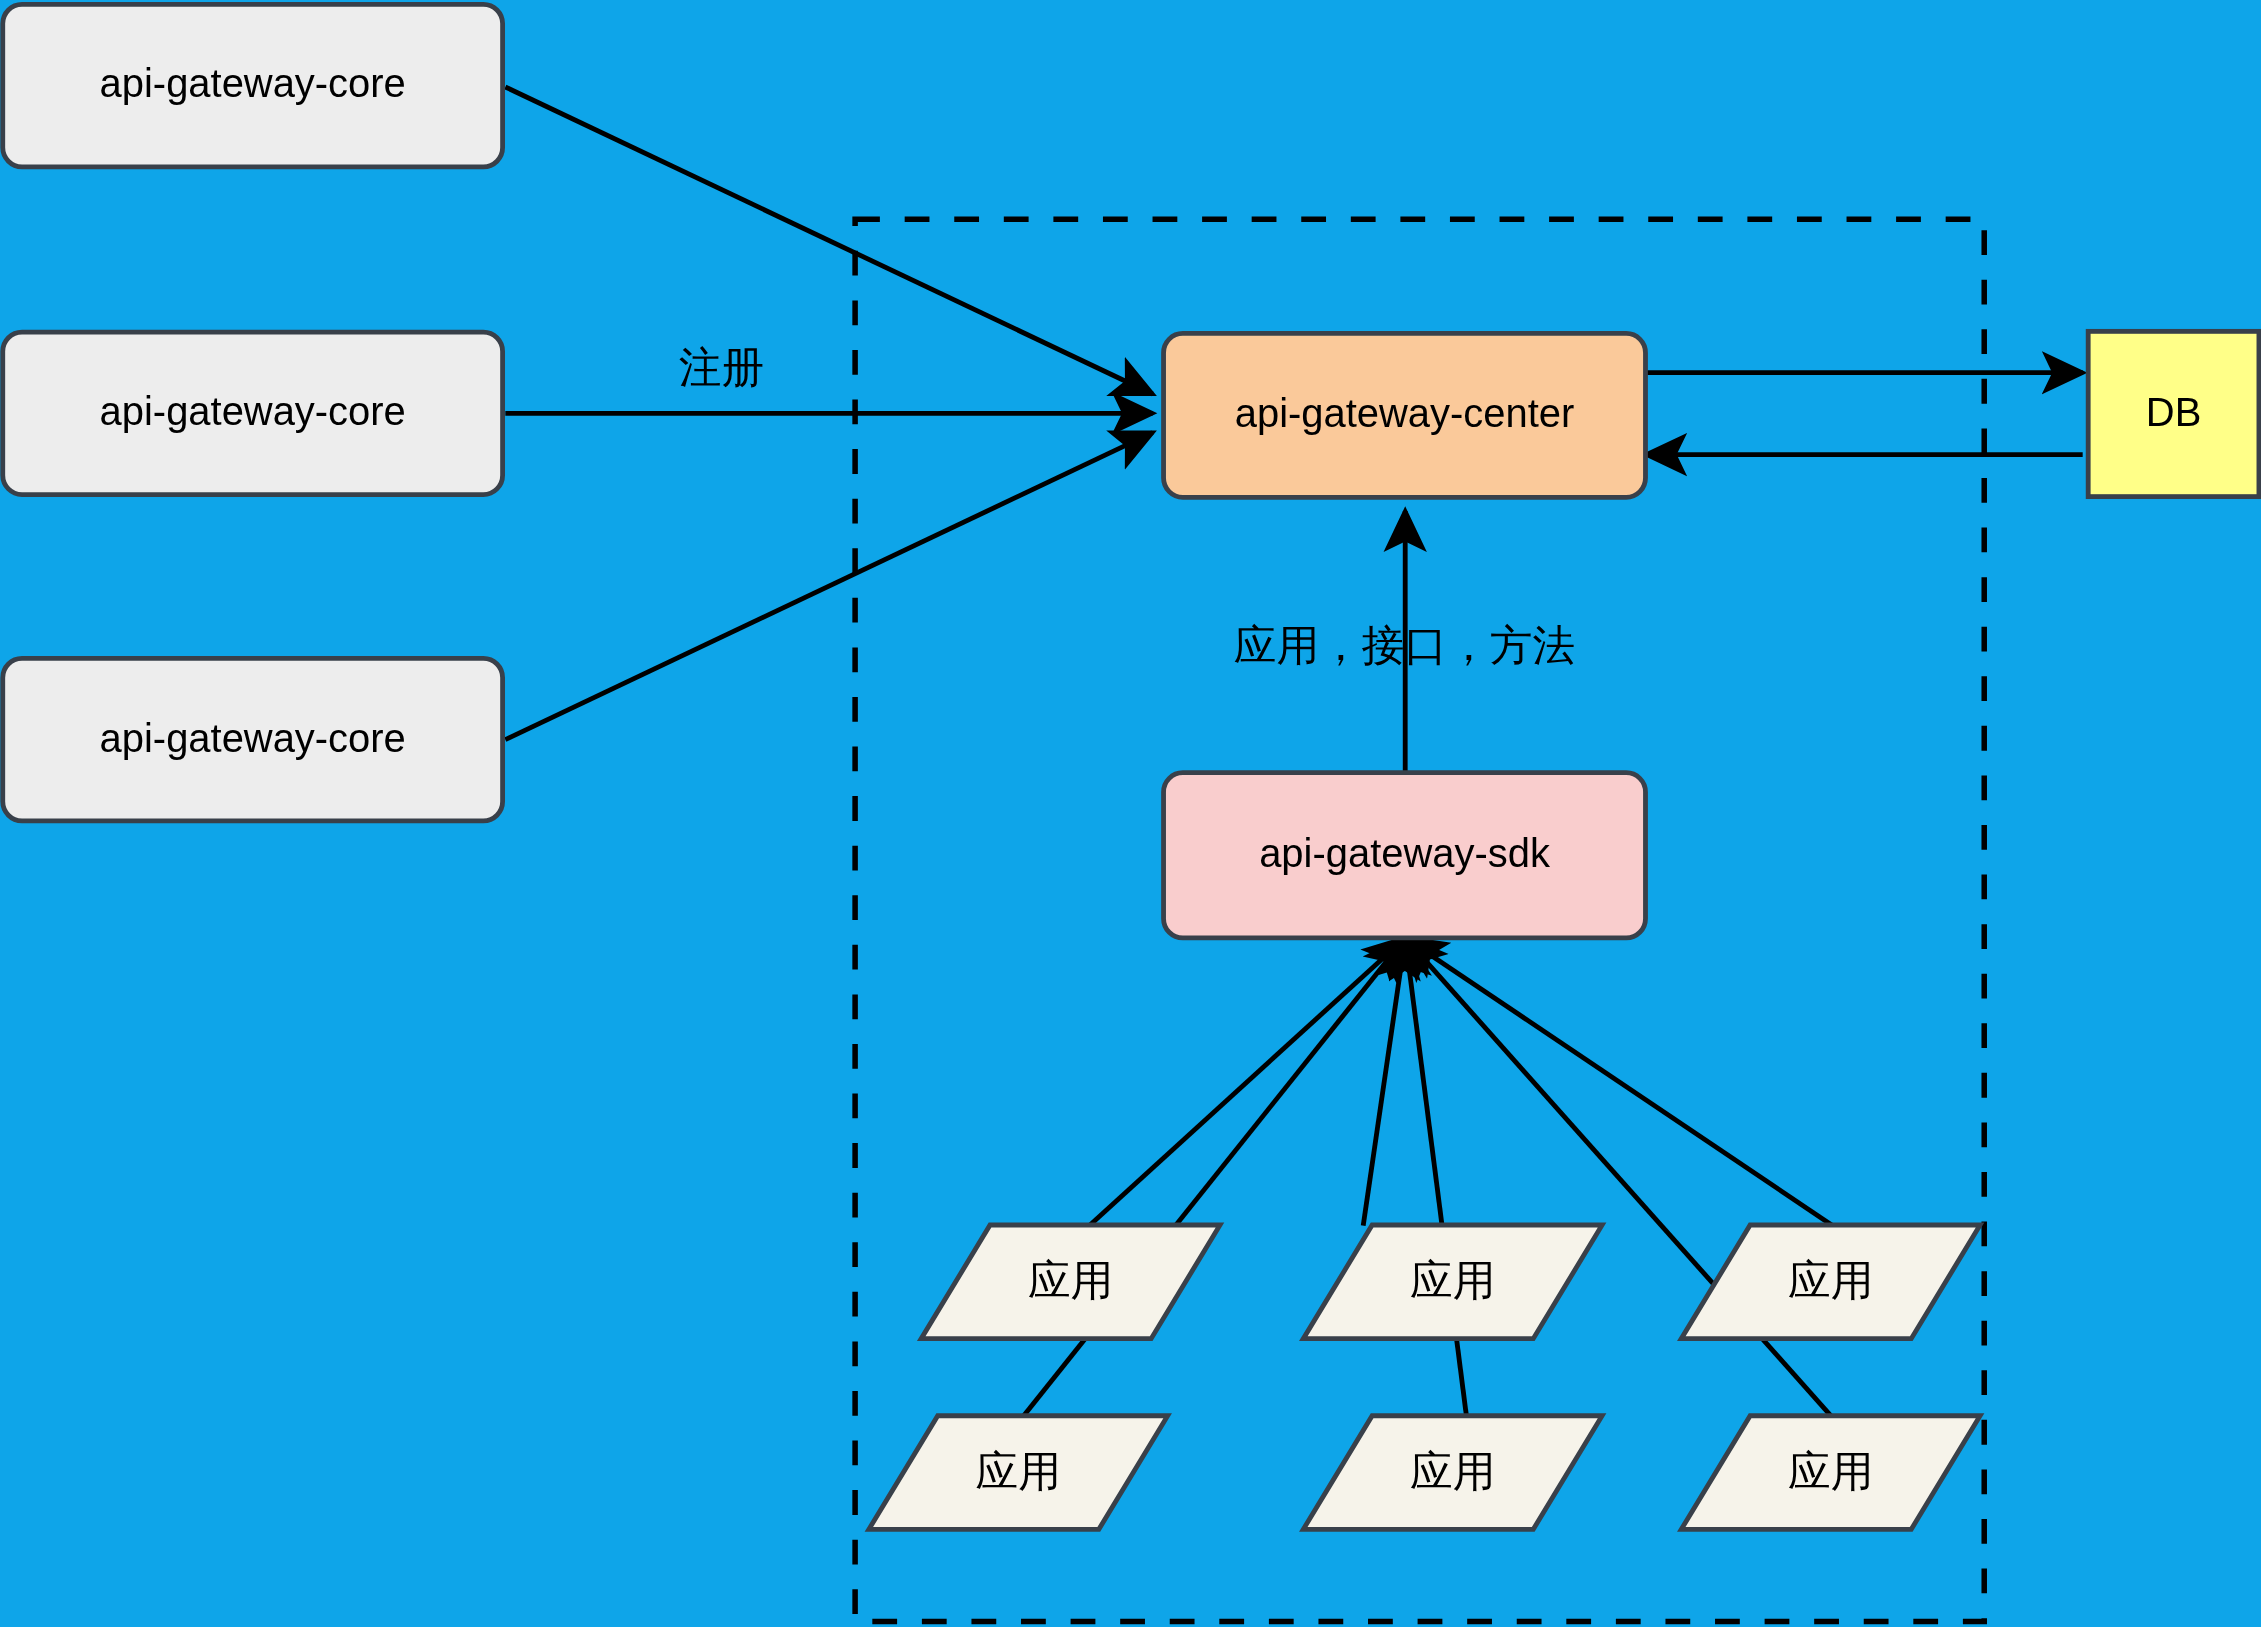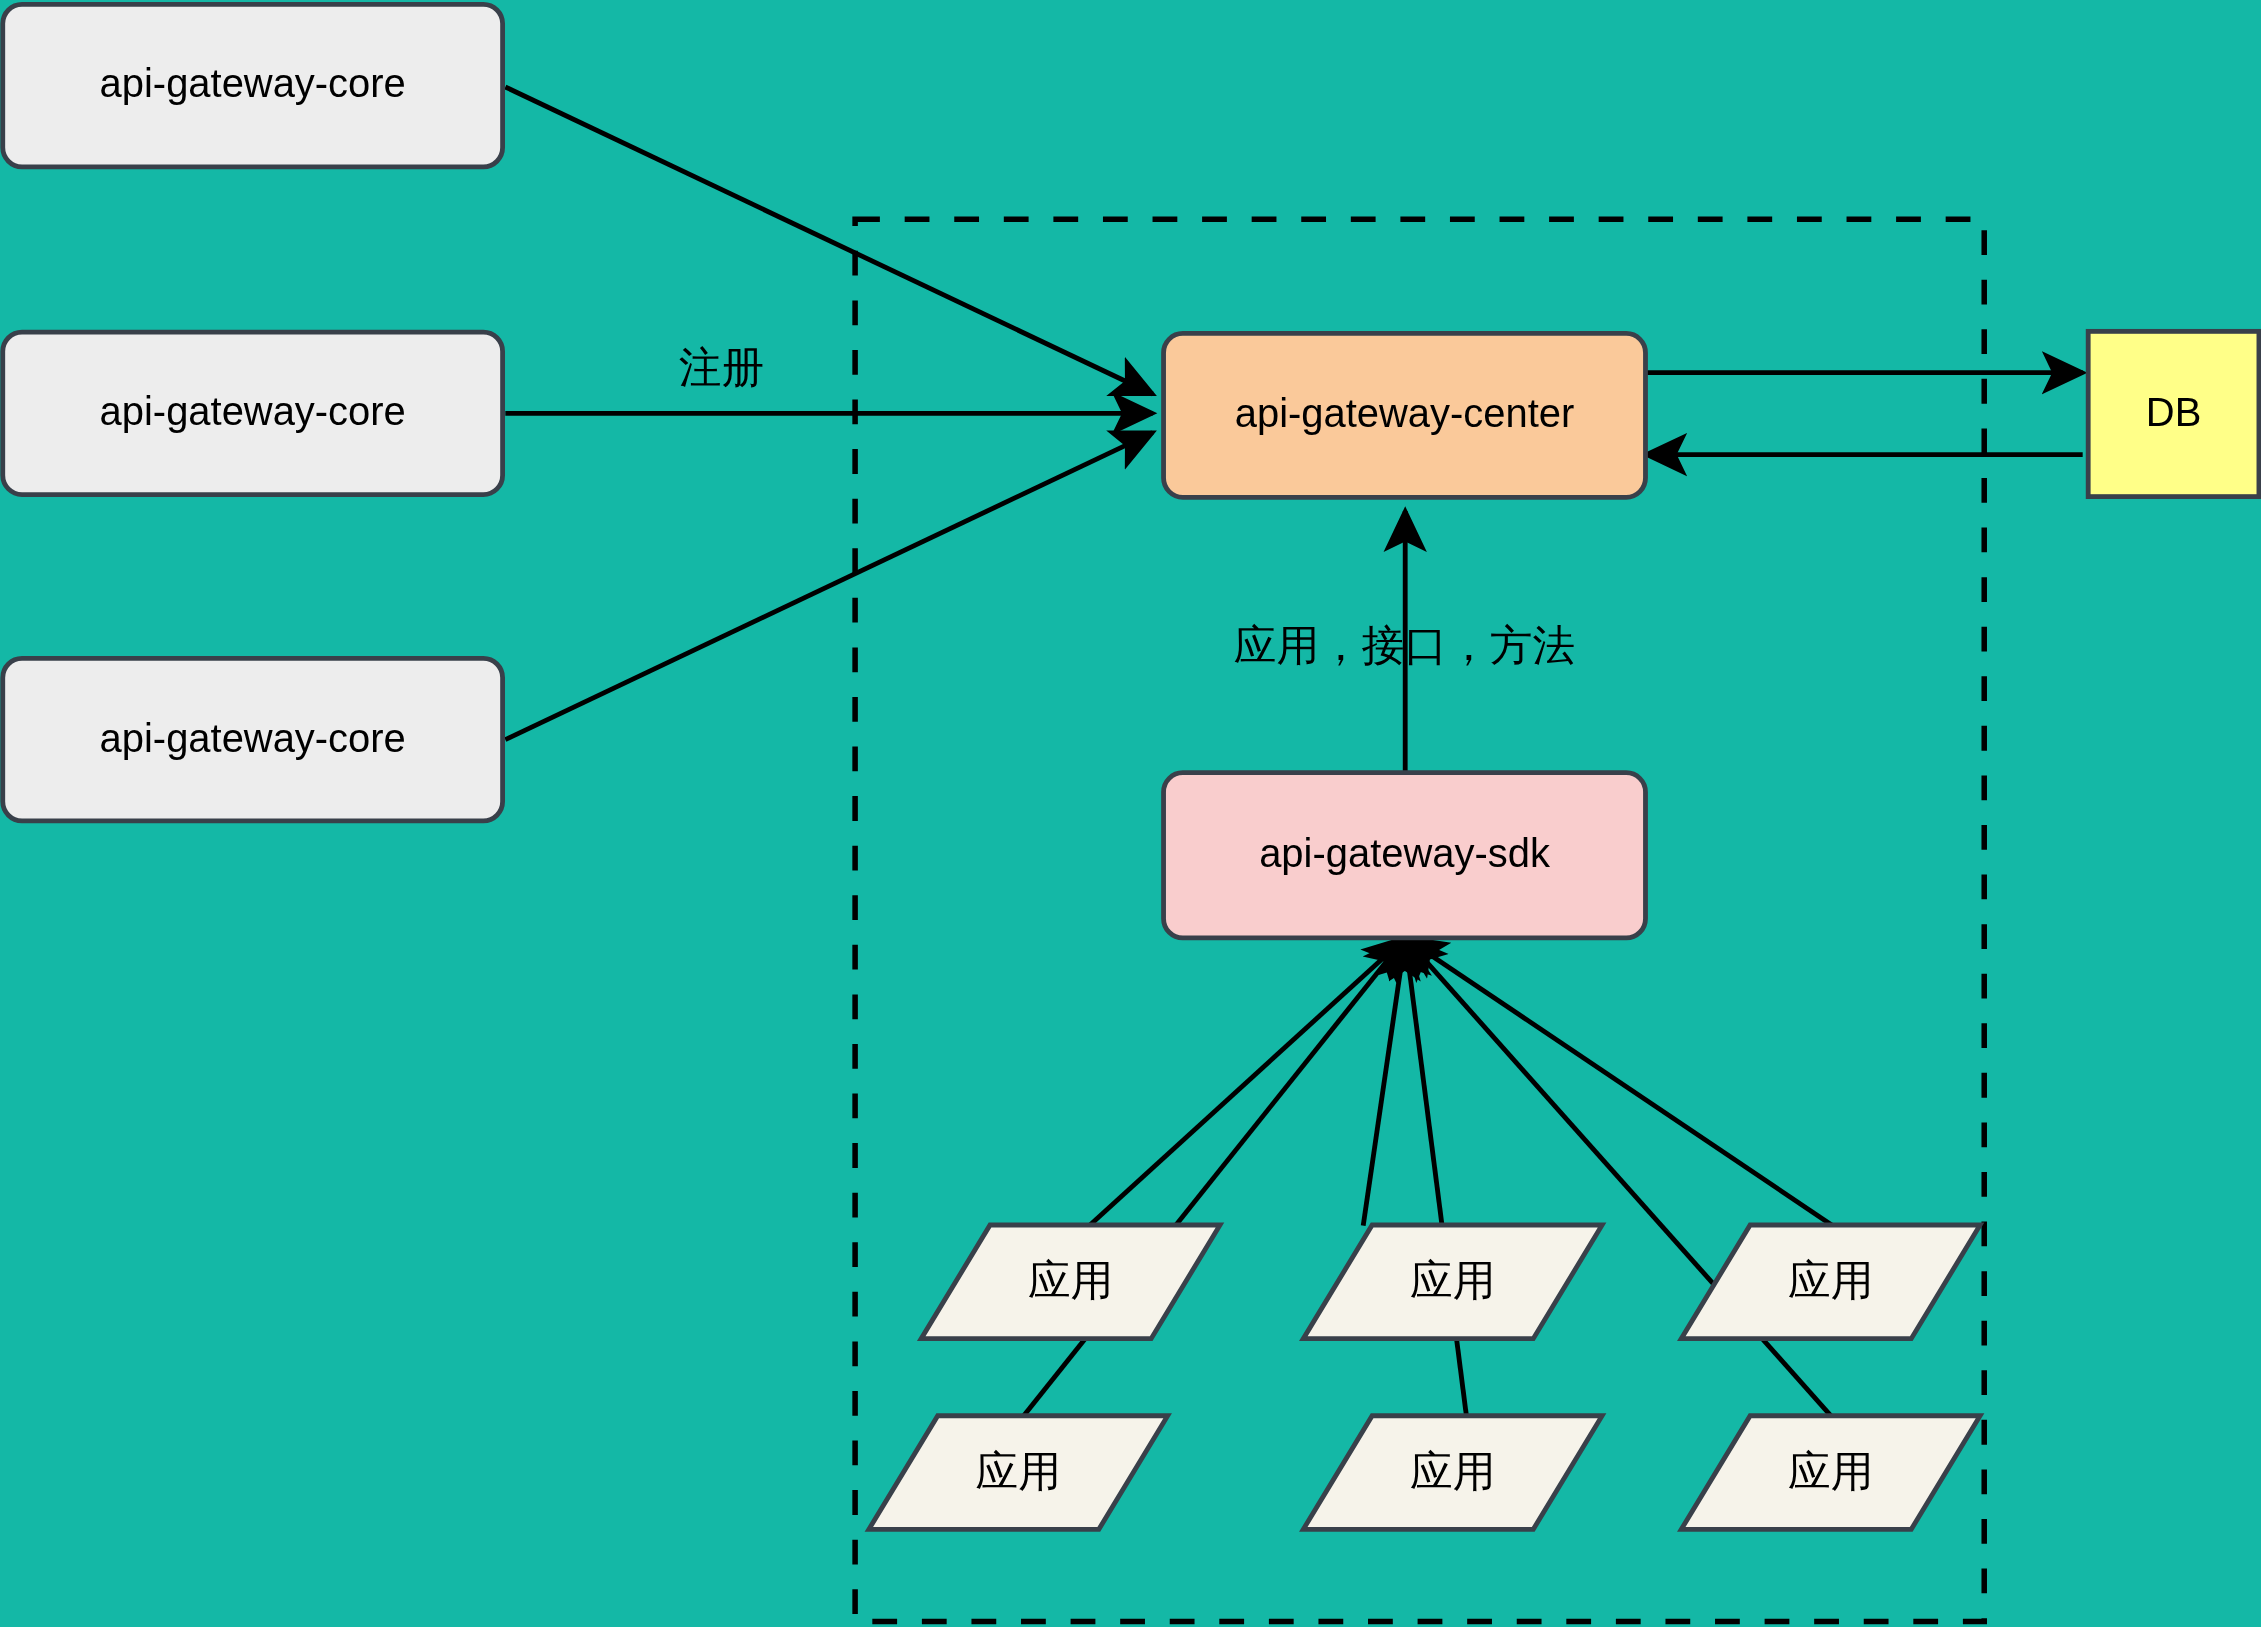--- a/index.html
+++ b/index.html
@@ -10,21 +10,21 @@
   body {
     width: 2261px;
     height: 1628px;
     overflow: hidden;
     font-family: "Liberation Sans", sans-serif;
   }
   #diagram-root {
     position: relative;
     width: 2261px;
     height: 1628px;
-    background: #14b8a6;
+    background: #0ea5e9;
   }
   svg#diagram-canvas {
     display: block;
     width: 2261px;
     height: 1628px;
   }
   .node-label {
     font-family: "Liberation Sans", sans-serif;
     font-size: 58px;
     fill: #000000;

